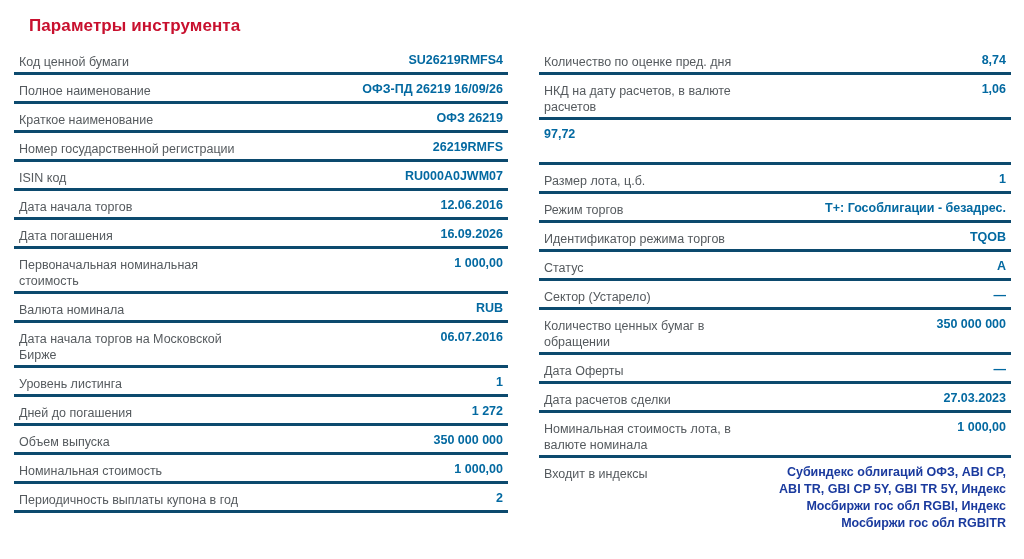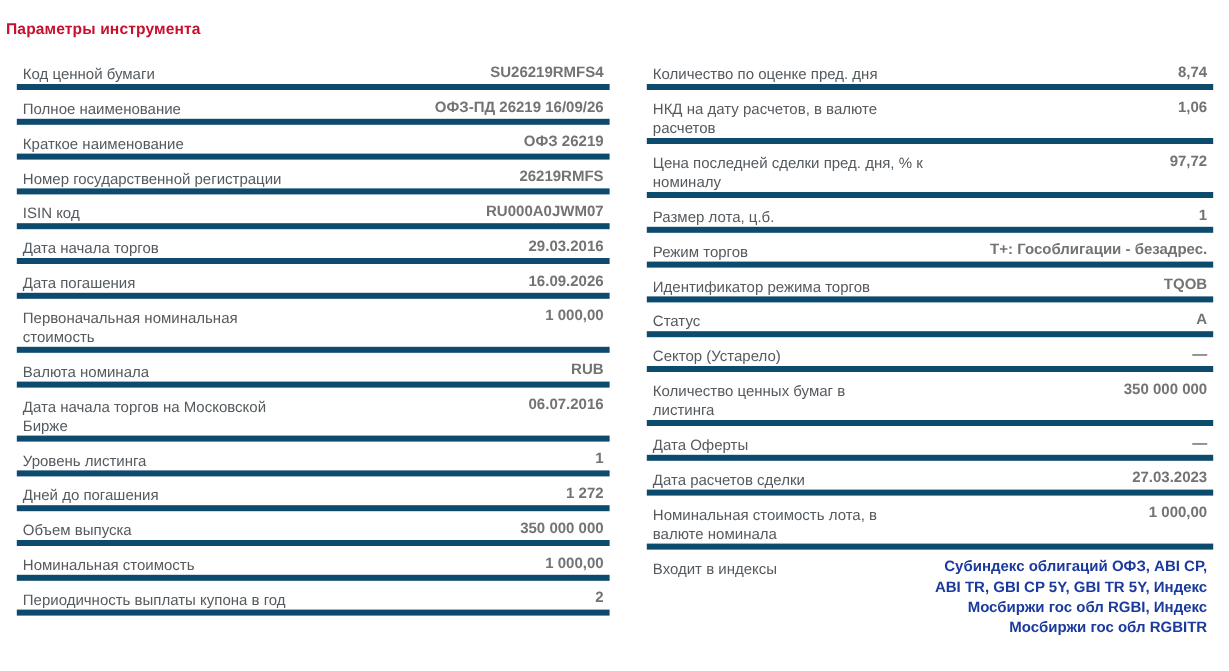--- a/index.html
+++ b/index.html
@@ -1,28 +1,28 @@
 <!DOCTYPE html>
 <html><head>
 <meta charset="utf-8">
 <style>
   html, body { margin:0; padding:0; background:#ffffff; }
   body { width:1024px; height:559px; overflow:hidden; position:relative;
          font-family:"Liberation Sans", "DejaVu Sans", sans-serif; }
-  .title { position:absolute; left:5px; top:16px; font-size:13px; font-weight:bold; color:#c8102e; letter-spacing:0.1px; }
+  .title { position:absolute; left:29px; top:16px; font-size:17px; font-weight:bold; color:#c8102e; letter-spacing:0.1px; }
   .col { position:absolute; top:46px; }
   .col.left { left:14px; width:494px; }
   .col.right { left:539px; width:472px; }
   .row { display:flex; justify-content:space-between; align-items:flex-start;
-         border-bottom:5px solid #0c4a6e; box-sizing:border-box; padding:8px 5px 0 5px; }
+         border-bottom:3px solid #0c4a6e; box-sizing:border-box; padding:8px 5px 0 5px; }
   .row.h1 { height:29px; }
   .row.h2 { height:45px; }
   .row.h4 { height:80px; border-bottom:none; }
   .label { font-size:12.5px; color:#555a5e; line-height:16px; max-width:220px; }
-  .value { font-size:12.5px; color:#737373; font-weight:bold; line-height:16px; text-align:right; margin-top:-2px; }
+  .value { font-size:12.5px; color:#0369a1; font-weight:bold; line-height:16px; text-align:right; margin-top:-2px; }
   .value.link { color:#1a3a9e; line-height:17px; max-width:240px; cursor:pointer; }
 </style>
 </head>
 <body>
 
 <div class="title">Параметры инструмента</div>
 
 <div class="col left">
   <div class="row h1">
       <span class="label">Код ценной бумаги</span>
@@ -39,21 +39,21 @@
   <div class="row h1">
       <span class="label" style="max-width:300px">Номер государственной регистрации</span>
       <span class="value">26219RMFS</span>
     </div>
   <div class="row h1">
       <span class="label">ISIN код</span>
       <span class="value">RU000A0JWM07</span>
     </div>
   <div class="row h1">
       <span class="label">Дата начала торгов</span>
-      <span class="value">29.03.2016</span>
+      <span class="value">12.06.2016</span>
     </div>
   <div class="row h1">
       <span class="label">Дата погашения</span>
       <span class="value">16.09.2026</span>
     </div>
   <div class="row h2">
       <span class="label" style="max-width:200px">Первоначальная номинальная стоимость</span>
       <span class="value">1 000,00</span>
     </div>
   <div class="row h1">
@@ -89,21 +89,20 @@
 <div class="col right">
   <div class="row h1">
       <span class="label" style="max-width:300px">Количество по оценке пред. дня</span>
       <span class="value">8,74</span>
     </div>
   <div class="row h2">
       <span class="label" style="max-width:200px">НКД на дату расчетов, в валюте расчетов</span>
       <span class="value">1,06</span>
     </div>
   <div class="row h2">
-      <span class="label" style="max-width:235px">Цена последней сделки пред. дня, % к номиналу</span>
       <span class="value">97,72</span>
     </div>
   <div class="row h1">
       <span class="label">Размер лота, ц.б.</span>
       <span class="value">1</span>
     </div>
   <div class="row h1">
       <span class="label">Режим торгов</span>
       <span class="value" style="white-space:nowrap">Т+: Гособлигации - безадрес.</span>
     </div>
@@ -113,21 +112,21 @@
     </div>
   <div class="row h1">
       <span class="label">Статус</span>
       <span class="value">A</span>
     </div>
   <div class="row h1">
       <span class="label">Сектор (Устарело)</span>
       <span class="value">—</span>
     </div>
   <div class="row h2">
-      <span class="label" style="max-width:185px">Количество ценных бумаг в листинга</span>
+      <span class="label" style="max-width:185px">Количество ценных бумаг в обращении</span>
       <span class="value">350 000 000</span>
     </div>
   <div class="row h1">
       <span class="label">Дата Оферты</span>
       <span class="value">—</span>
     </div>
   <div class="row h1">
       <span class="label">Дата расчетов сделки</span>
       <span class="value">27.03.2023</span>
     </div>

